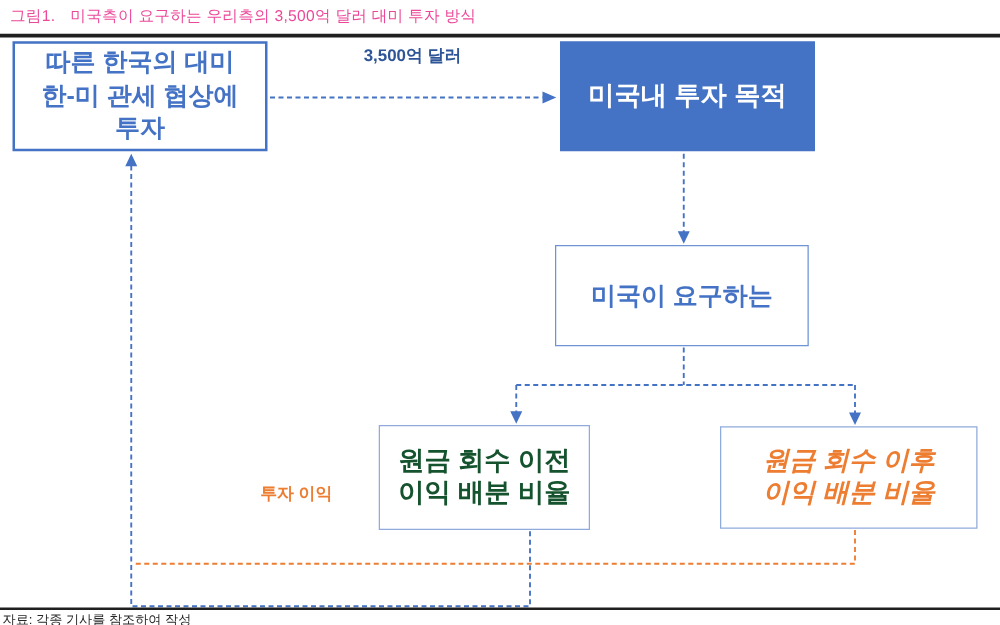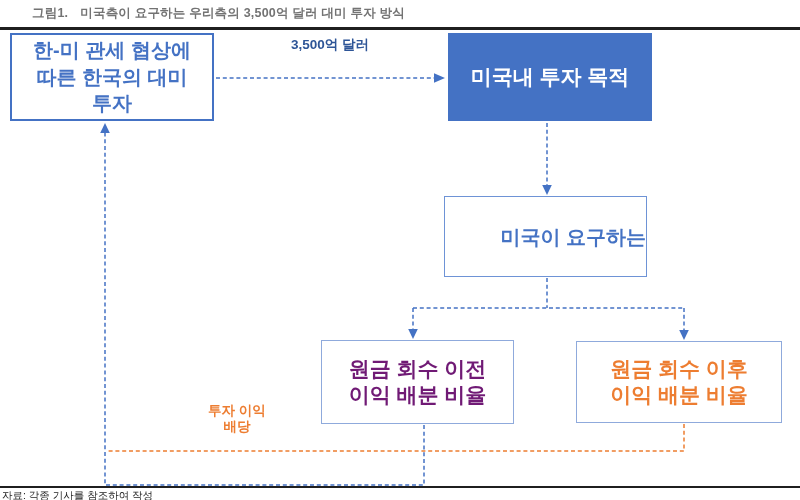--- a/index.html
+++ b/index.html
@@ -3,57 +3,57 @@
 <meta charset="utf-8">
 <style>
   html,body{margin:0;padding:0;background:#fff;}
   #stage{
     position:relative;width:800px;height:500px;background:#ffffff;overflow:hidden;
     font-family:"Liberation Sans","DejaVu Sans",sans-serif;
   }
   .abs{position:absolute;box-sizing:border-box;}
   #figure-title{
     left:8px;top:5px;width:760px;
-    font-size:12.5px;font-weight:bold;color:#737373;letter-spacing:.2px;margin-left:24px;
+    font-size:12.5px;font-weight:normal;color:#ec4899;letter-spacing:.2px;
   }
   #figure-title .prefix{margin-right:12px;}
   .rule{left:0;width:800px;background:#1f1f1f;}
   #rule-top{top:27px;height:2.5px;}
   #rule-bottom{top:486px;height:2px;}
   .dbox{
     display:flex;flex-direction:column;align-items:center;justify-content:center;
     text-align:center;font-weight:bold;background:#fff;
   }
   .dbox span{display:block;}
   #box-korea{
     left:10px;top:33px;width:204px;height:88px;
     border:2px solid #4472C4;color:#4472C4;font-size:20px;line-height:1.33;
   }
   #box-spc{
     left:448px;top:33px;width:204px;height:88px;
     background:#4472C4;color:#ffffff;font-size:21px;line-height:1.35;border:none;
   }
   #box-industry{
     left:444px;top:196px;width:203px;height:81px;
-    border:1.5px solid #6E93D6;color:#4472C4;font-size:20px;line-height:1.3;align-items:flex-end;
+    border:1.5px solid #6E93D6;color:#4472C4;font-size:20px;line-height:1.3;
   }
   #box-before{
-    left:321px;top:340px;width:193px;height:84px;
-    border:1.5px solid #8FAADC;color:#701a75;font-size:21px;line-height:1.23;
+    left:303px;top:340px;width:169px;height:84px;
+    border:1.5px solid #8FAADC;color:#14532d;font-size:21px;line-height:1.23;
   }
   #box-after{
     left:576px;top:341px;width:206px;height:82px;
-    border:1.5px solid #8FAADC;color:#ED7D31;font-size:21px;line-height:1.23;
+    border:1.5px solid #8FAADC;color:#ED7D31;font-size:21px;line-height:1.23;font-style:italic;
   }
   .edge-label{
     text-align:center;font-weight:bold;line-height:1.2;font-size:13.5px;
   }
   #label-equity{left:240px;top:37px;width:180px;color:#2E5597;}
   #label-principal{left:15px;top:261px;width:100px;color:#4472C4;}
-  #label-dividend{left:187px;top:403px;width:100px;color:#ED7D31;}
+  #label-dividend{left:187px;top:387px;width:100px;color:#ED7D31;}
   #footer-source{
     left:2px;top:489px;width:400px;font-size:10.5px;color:#262626;
   }
   #connector-layer{left:0;top:0;}
   .conn-blue{stroke:#4472C4;fill:none;stroke-width:1.5;stroke-dasharray:4 2.8;}
   .conn-orange{stroke:#ED7D31;fill:none;stroke-width:1.5;stroke-dasharray:4 2.8;}
   .head-blue{fill:#4472C4;stroke:none;}
 </style>
 </head>
 <body>
@@ -80,22 +80,22 @@
     <path class="conn-blue" d="M684 308 V331"></path>
     <polygon class="head-blue" points="684,340 679.2,330 688.8,330"></polygon>
 
     <path class="conn-blue" d="M424 425 V485 H105 V132"></path>
     <polygon class="head-blue" points="105,123 100.2,133 109.8,133"></polygon>
 
     <path class="conn-orange" d="M684 424 V451 H106"></path>
   </svg>
 
   <div id="box-korea" class="abs dbox">
+    <span>따른 한국의 대미</span>
     <span>한-미 관세 협상에</span>
-    <span>따른 한국의 대미</span>
     <span>투자</span>
   </div>
 
   <div id="label-equity" class="abs edge-label">
     <span style="display:block">3,500억 달러</span>
   </div>
 
   <div id="box-spc" class="abs dbox">
     <span>미국내 투자 목적</span>
   </div>
@@ -112,19 +112,18 @@
   <div id="box-after" class="abs dbox">
     <span>원금 회수 이후</span>
     <span>이익 배분 비율</span>
   </div>
 
   <div id="label-principal" class="abs edge-label">
   </div>
 
   <div id="label-dividend" class="abs edge-label">
     <span style="display:block">투자 이익</span>
-    <span style="display:block">배당</span>
   </div>
 
   <div id="rule-bottom" class="abs rule"></div>
   <div id="footer-source" class="abs">자료: 각종 기사를 참조하여 작성</div>
 
 </div>
 
 </body></html>

